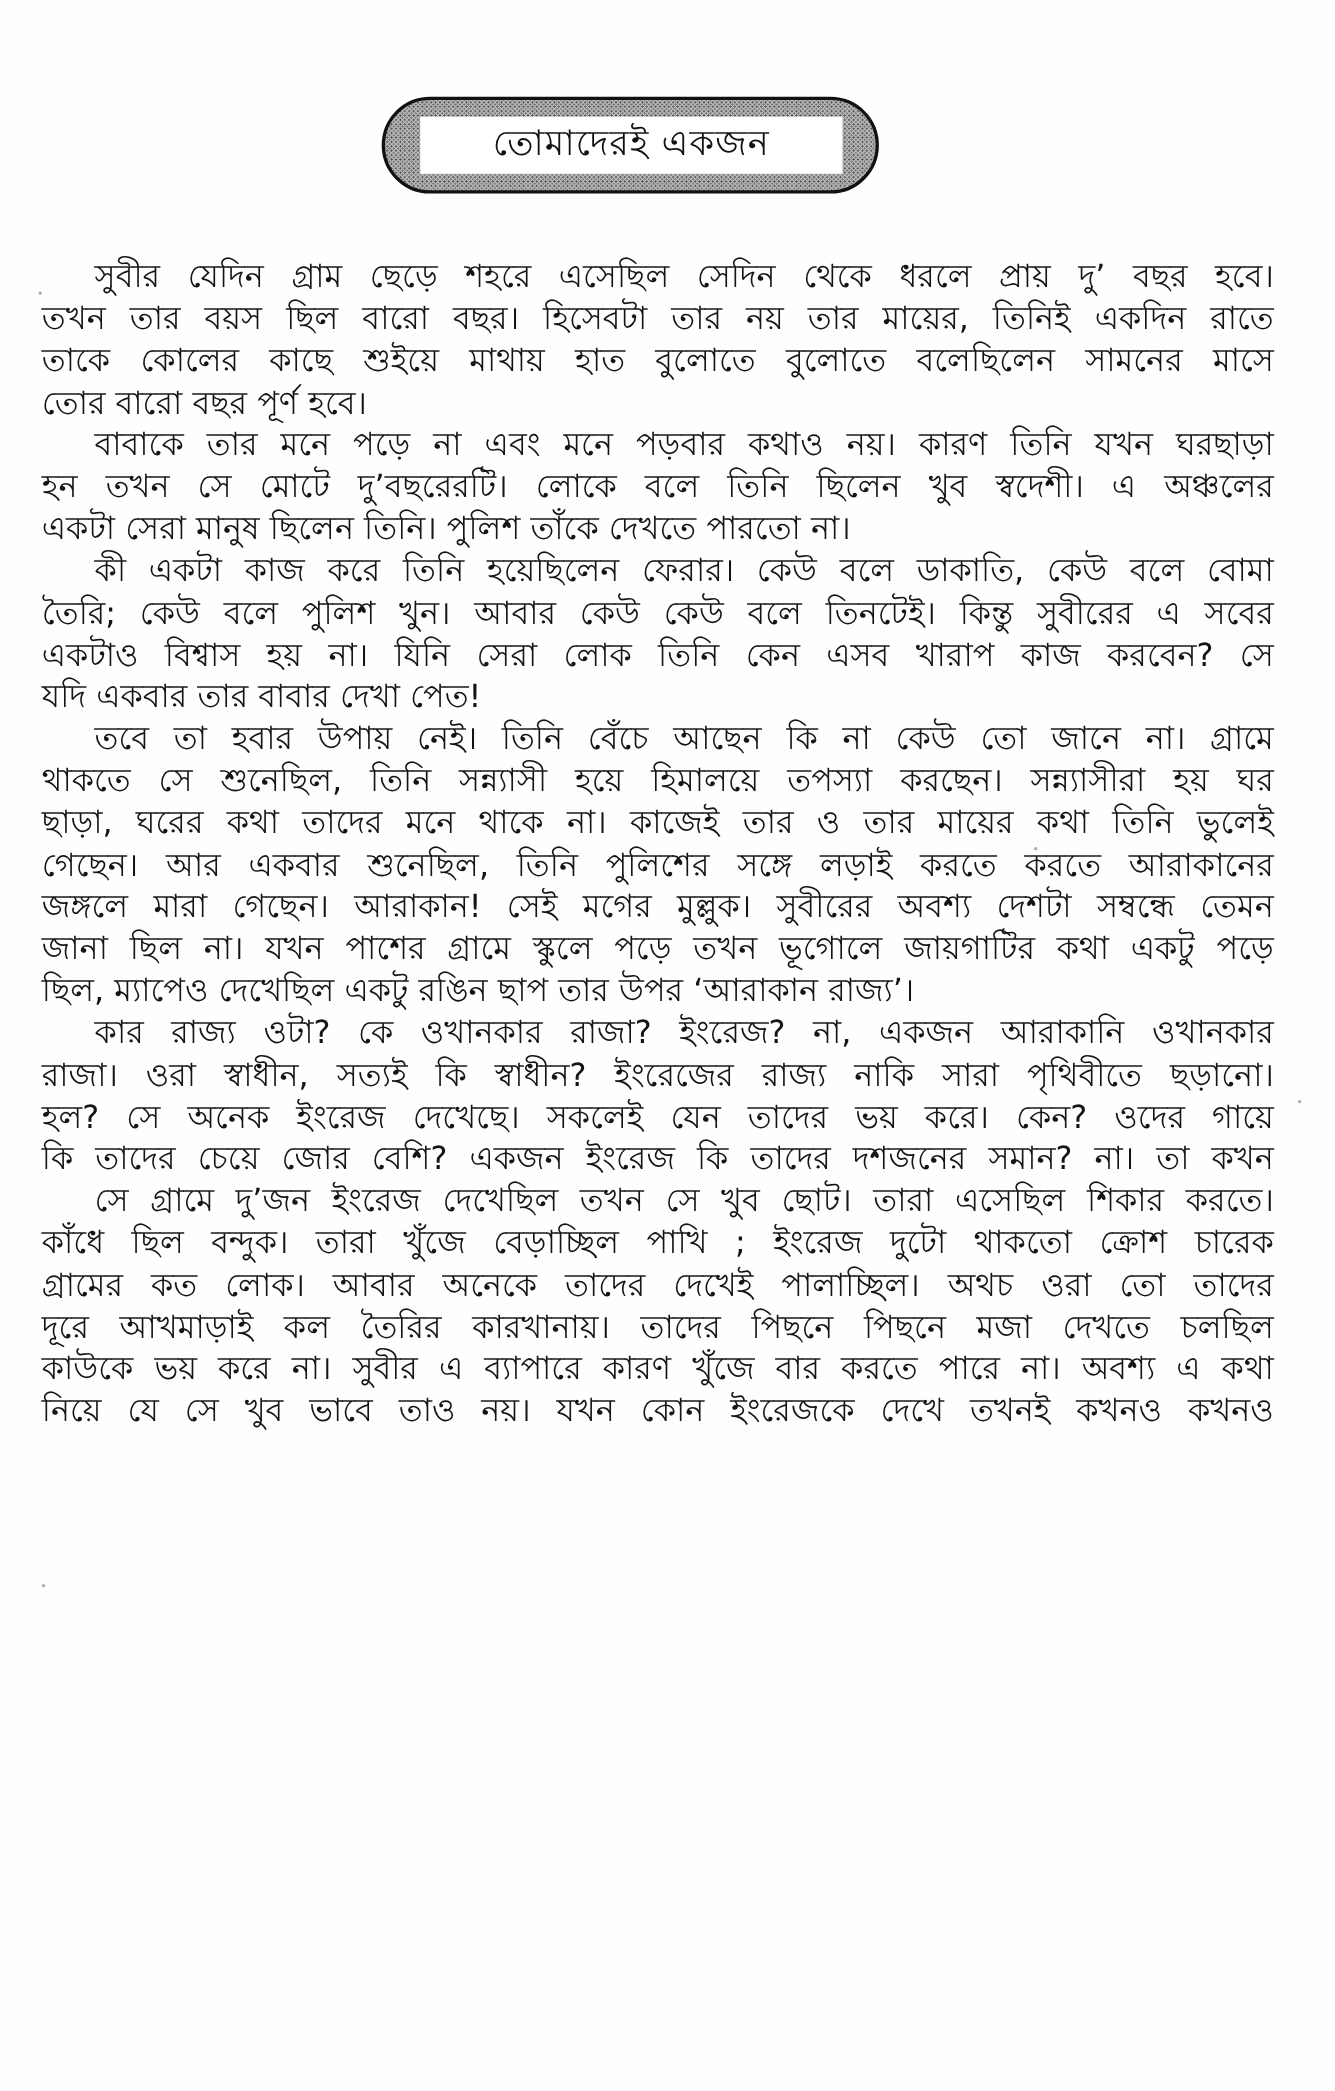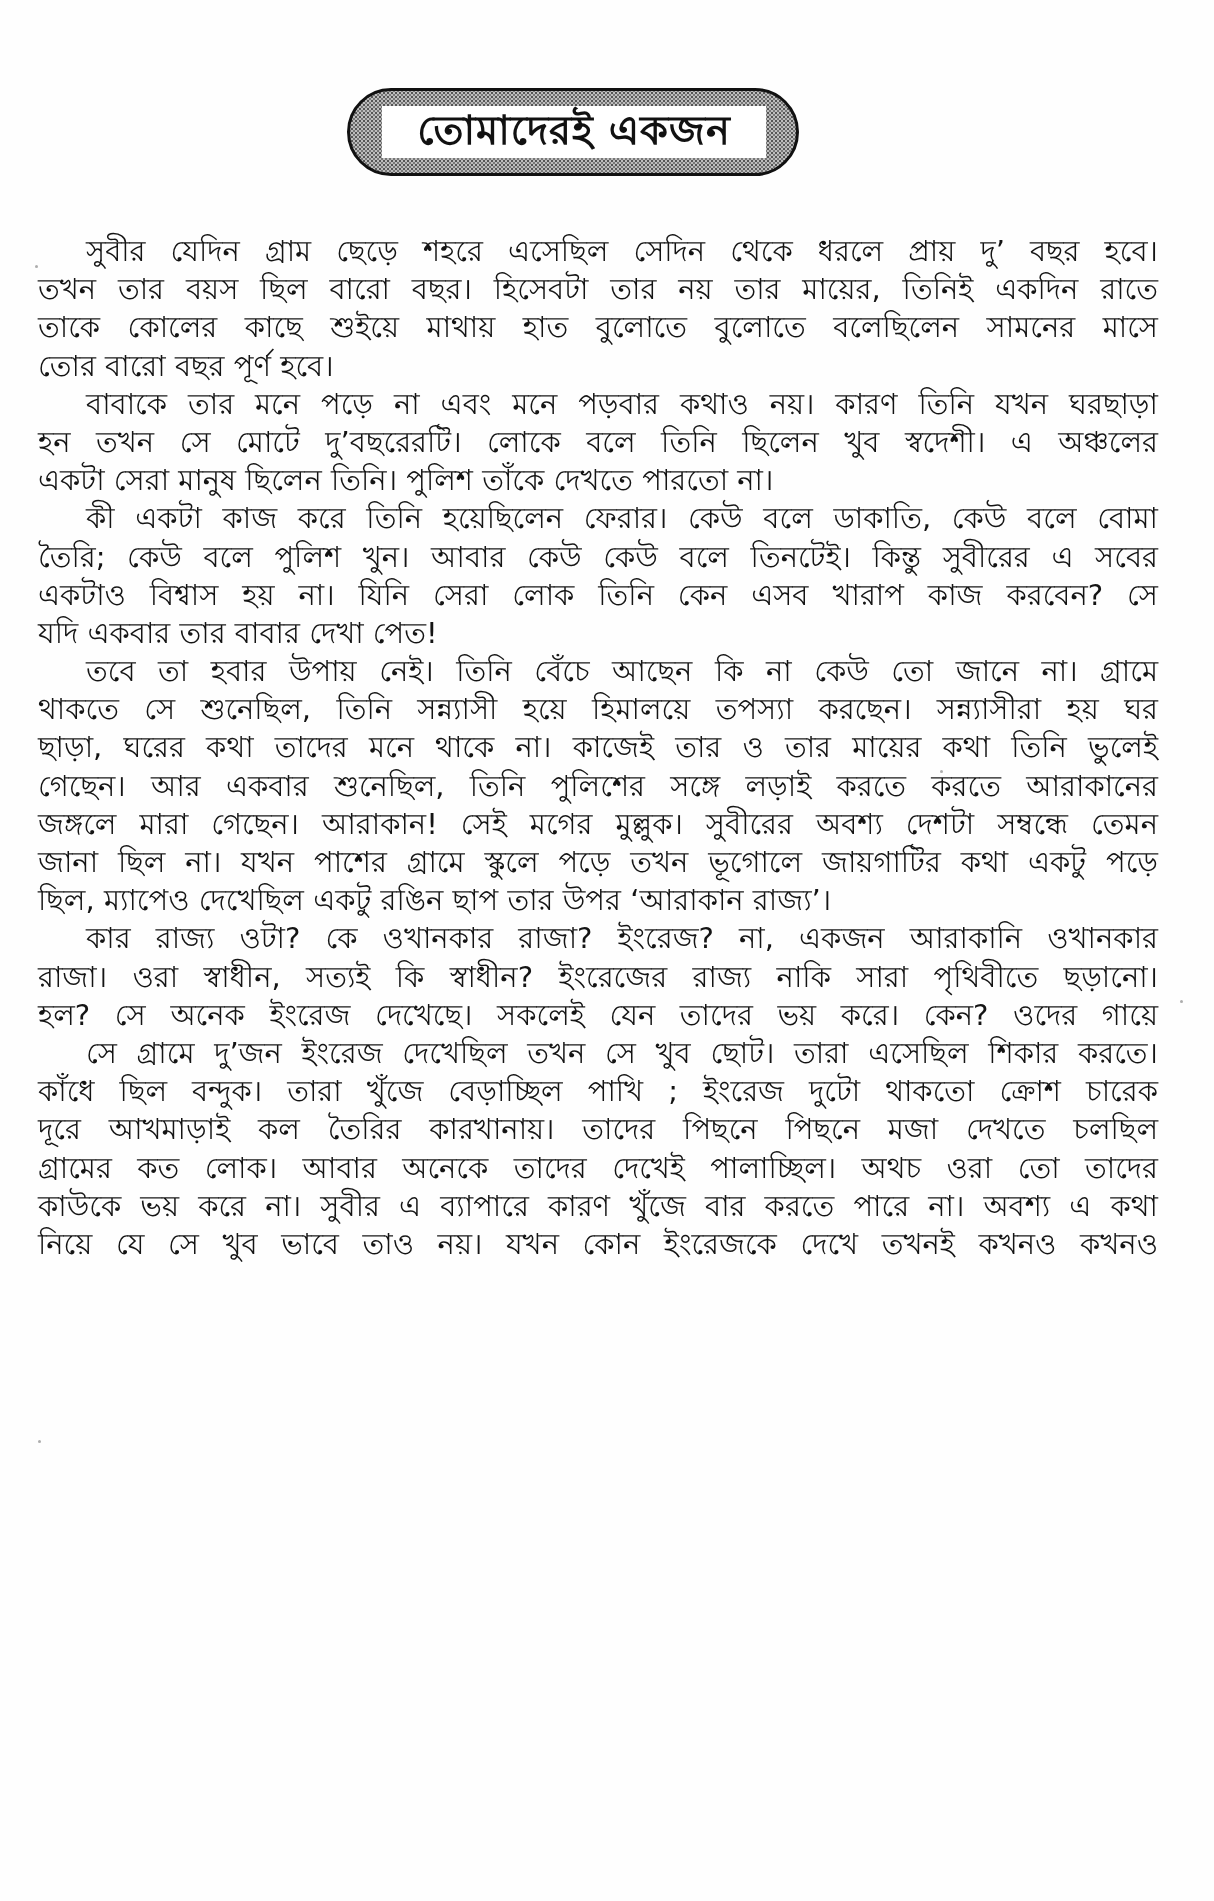--- a/index.html
+++ b/index.html
@@ -45,22 +45,22 @@
     left: 32px;
     right: 30px;
     top: 15px;
     bottom: 15px;
     background: #ffffff;
     display: flex;
     align-items: center;
     justify-content: center;
   }
   .title-text {
-    font-size: 40px;
-    font-weight: bold;
+    font-size: 32px;
+    font-weight: normal;
     letter-spacing: 1px;
     color: #111;
     white-space: nowrap;
   }
   
   .body-text {
     position: absolute;
     left: 38px;
     top: 232px;
     width: 1120px;
@@ -116,24 +116,25 @@
       <div class="line indent">তবে  তা হবার উপায় নেই। তিনি বেঁচে আছেন কি না কেউ তো জানে না। গ্রামে</div>
       <div class="line">থাকতে সে শুনেছিল, তিনি সন্ন্যাসী হয়ে হিমালয়ে তপস্যা করছেন। সন্ন্যাসীরা হয় ঘর</div>
       <div class="line">ছাড়া, ঘরের কথা তাদের মনে থাকে না। কাজেই তার ও তার মায়ের কথা তিনি ভুলেই</div>
       <div class="line">গেছেন। আর একবার শুনেছিল, তিনি পুলিশের সঙ্গে লড়াই করতে করতে আরাকানের</div>
       <div class="line">জঙ্গলে মারা গেছেন। আরাকান! সেই মগের মুল্লুক। সুবীরের অবশ্য দেশটা সম্বন্ধে তেমন</div>
       <div class="line">জানা ছিল না। যখন পাশের গ্রামে স্কুলে পড়ে তখন ভূগোলে জায়গাটির কথা একটু পড়ে</div>
       <div class="line last">ছিল, ম্যাপেও দেখেছিল একটু রঙিন ছাপ তার উপর ‘আরাকান রাজ্য’।</div>
       <div class="line indent">কার রাজ্য ওটা? কে ওখানকার রাজা? ইংরেজ? না, একজন আরাকানি ওখানকার</div>
       <div class="line">রাজা। ওরা স্বাধীন, সত্যই কি স্বাধীন? ইংরেজের রাজ্য নাকি সারা পৃথিবীতে ছড়ানো।</div>
       <div class="line">হল? সে অনেক ইংরেজ দেখেছে। সকলেই যেন তাদের ভয় করে। কেন? ওদের গায়ে</div>
+      <div class="line">কি তাদের চেয়ে জোর বেশি? একজন ইংরেজ কি তাদের দশজনের সমান? না। তা কখন</div>
       <div class="line indent">সে গ্রামে দু’জন ইংরেজ দেখেছিল তখন সে খুব ছোট। তারা এসেছিল শিকার করতে।</div>
       <div class="line">কাঁধে ছিল বন্দুক। তারা খুঁজে বেড়াচ্ছিল পাখি ; ইংরেজ দুটো থাকতো ক্রোশ চারেক</div>
+      <div class="line">গ্রামের কত লোক। আবার অনেকে তাদের দেখেই পালাচ্ছিল। অথচ ওরা তো তাদের</div>
       <div class="line">দূরে আখমাড়াই কল তৈরির কারখানায়। তাদের পিছনে পিছনে মজা দেখতে চলছিল</div>
-      <div class="line">গ্রামের কত লোক। আবার অনেকে তাদের দেখেই পালাচ্ছিল। অথচ ওরা তো তাদের</div>
       <div class="line">কাউকে ভয় করে না। সুবীর এ ব্যাপারে কারণ খুঁজে বার করতে পারে না। অবশ্য এ কথা</div>
       <div class="line">নিয়ে যে সে খুব ভাবে তাও নয়। যখন কোন ইংরেজকে দেখে তখনই কখনও কখনও</div>
     </div>
 
   <span class="speck" style="left:35px;top:265px;"></span>
   <span class="speck" style="left:1030px;top:520px;"></span>
   <span class="speck" style="left:38px;top:1440px;"></span>
   <span class="speck" style="left:1180px;top:1000px;"></span>
   <span class="speck" style="left:940px;top:770px;"></span>
 </div>

